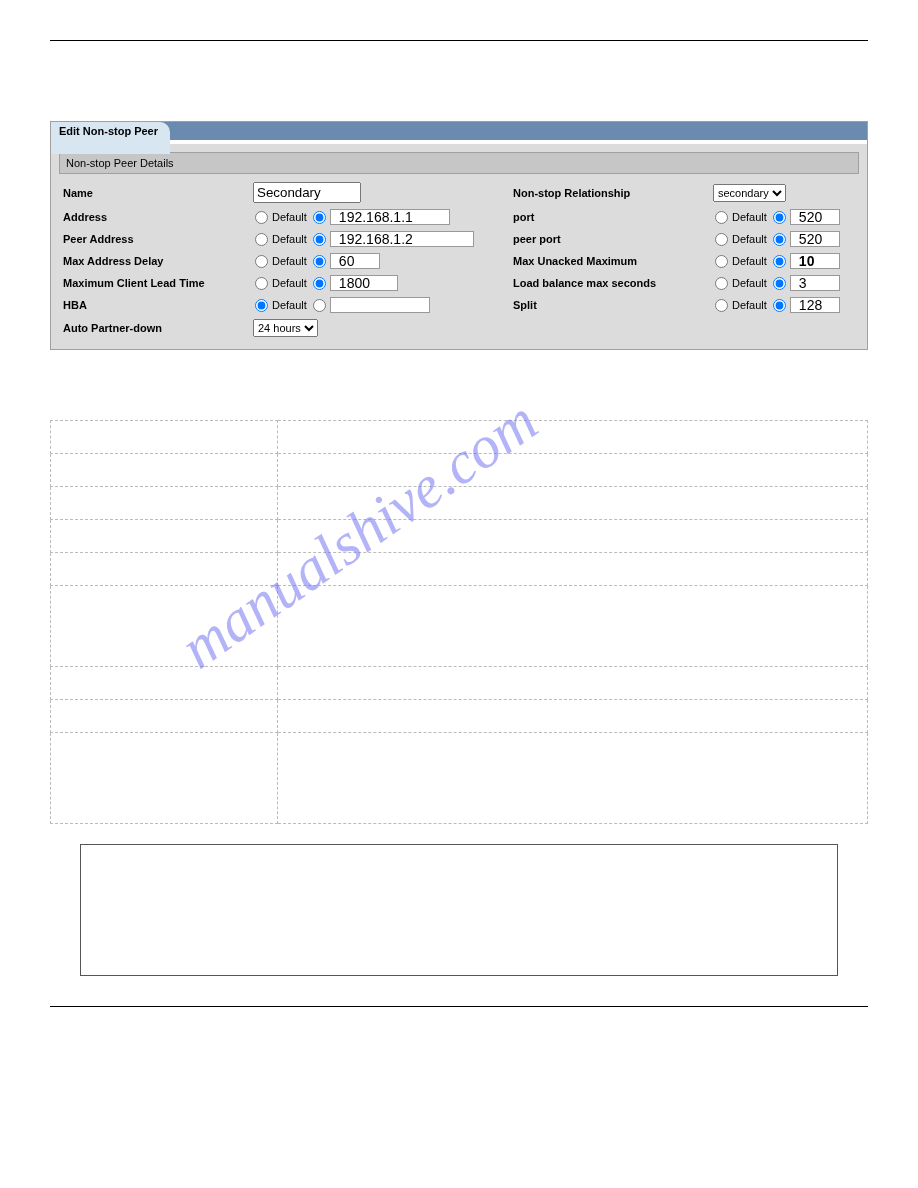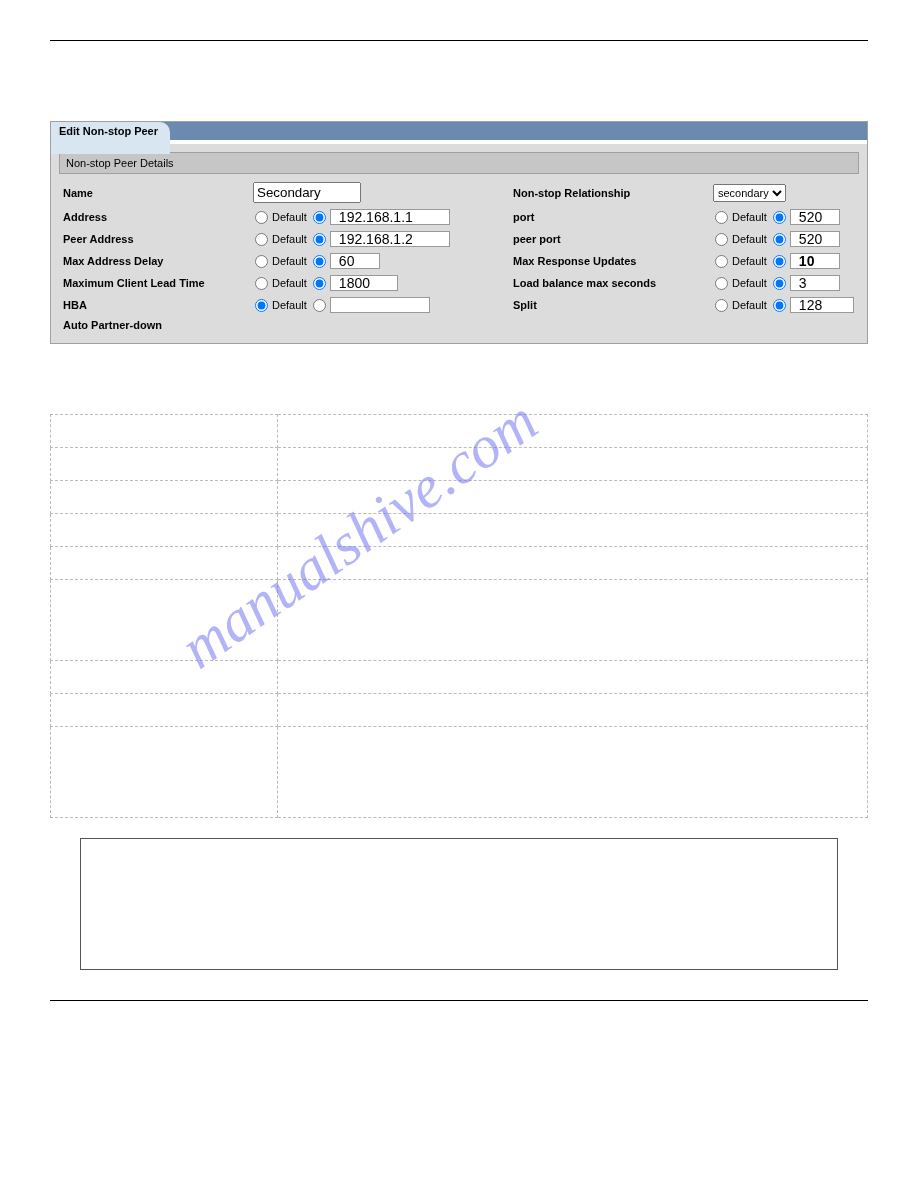--- a/index.html
+++ b/index.html
@@ -171,38 +171,38 @@
           <span class="default-label">Default</span>
           <input type="radio" name="port" checked="" style="">
           <input type="text" style="width: 50px;" value="520">
         </div>
 
         <div class="field-label">Peer Address</div>
         <div class="radio-input-group">
           <input type="radio" name="peeraddr" style="">
           <span class="default-label">Default</span>
           <input type="radio" name="peeraddr" checked="" style="">
-          <input type="text" style="width: 120px;" value="192.168.1.2">
+          <input type="text" style="width: 144px;" value="192.168.1.2">
         </div>
         <div class="field-label">peer port</div>
         <div class="radio-input-group">
           <input type="radio" name="peerport" style="">
           <span class="default-label">Default</span>
           <input type="radio" name="peerport" checked="" style="">
           <input type="text" style="width: 50px;" value="520">
         </div>
 
         <div class="field-label">Max Address Delay</div>
         <div class="radio-input-group">
           <input type="radio" name="mrd" style="">
           <span class="default-label">Default</span>
           <input type="radio" name="mrd" checked="" style="">
           <input type="text" style="width: 50px;" value="60">
         </div>
-        <div class="field-label">Max Response Updates</div>
+        <div class="field-label">Max Unacked Maximum</div>
         <div class="radio-input-group">
           <input type="radio" name="muu" style="">
           <span class="default-label">Default</span>
           <input type="radio" name="muu" checked="" style="">
           <input type="text" style="width: 50px; font-weight: bold;" value="10">
         </div>
 
         <div class="field-label">Maximum Client Lead Time</div>
         <div class="radio-input-group">
           <input type="radio" name="mclt" style="">
@@ -223,24 +223,29 @@
           <input type="radio" name="hba" checked="" style="">
           <span class="default-label">Default</span>
           <input type="radio" name="hba" style="">
           <input type="text" style="width: 100px;" value="">
         </div>
         <div class="field-label">Split</div>
         <div class="radio-input-group">
           <input type="radio" name="split" style="">
           <span class="default-label">Default</span>
           <input type="radio" name="split" checked="" style="">
-          <input type="text" style="width: 64px;" value="128">
+          <input type="text" style="width: 50px;" value="128">
         </div>
 
         <div class="field-label">Auto Partner-down</div>
+        <div>
+          <select>
+            <option>24 hours</option>
+          </select>
+        </div>
         <div></div>
           <div></div>
       </div>
     </div>
   </div>
 
 
   <div class="watermark">manualshive.com</div>
 
   <table class="desc-table">

